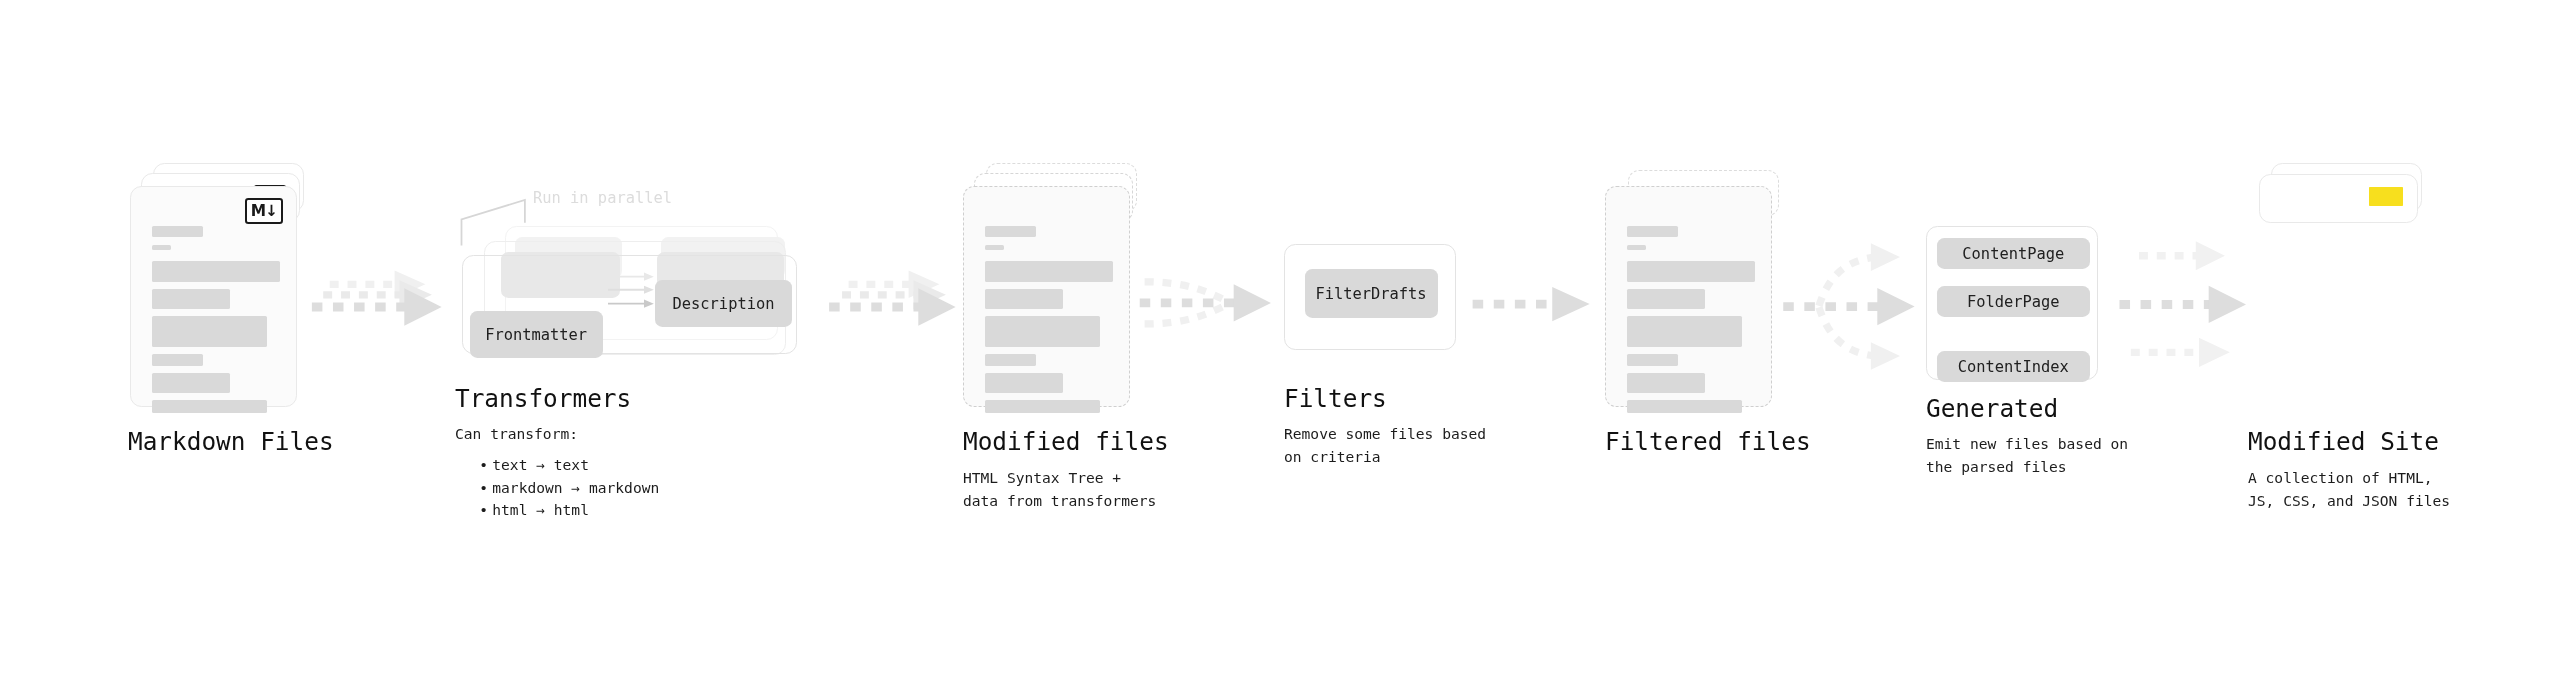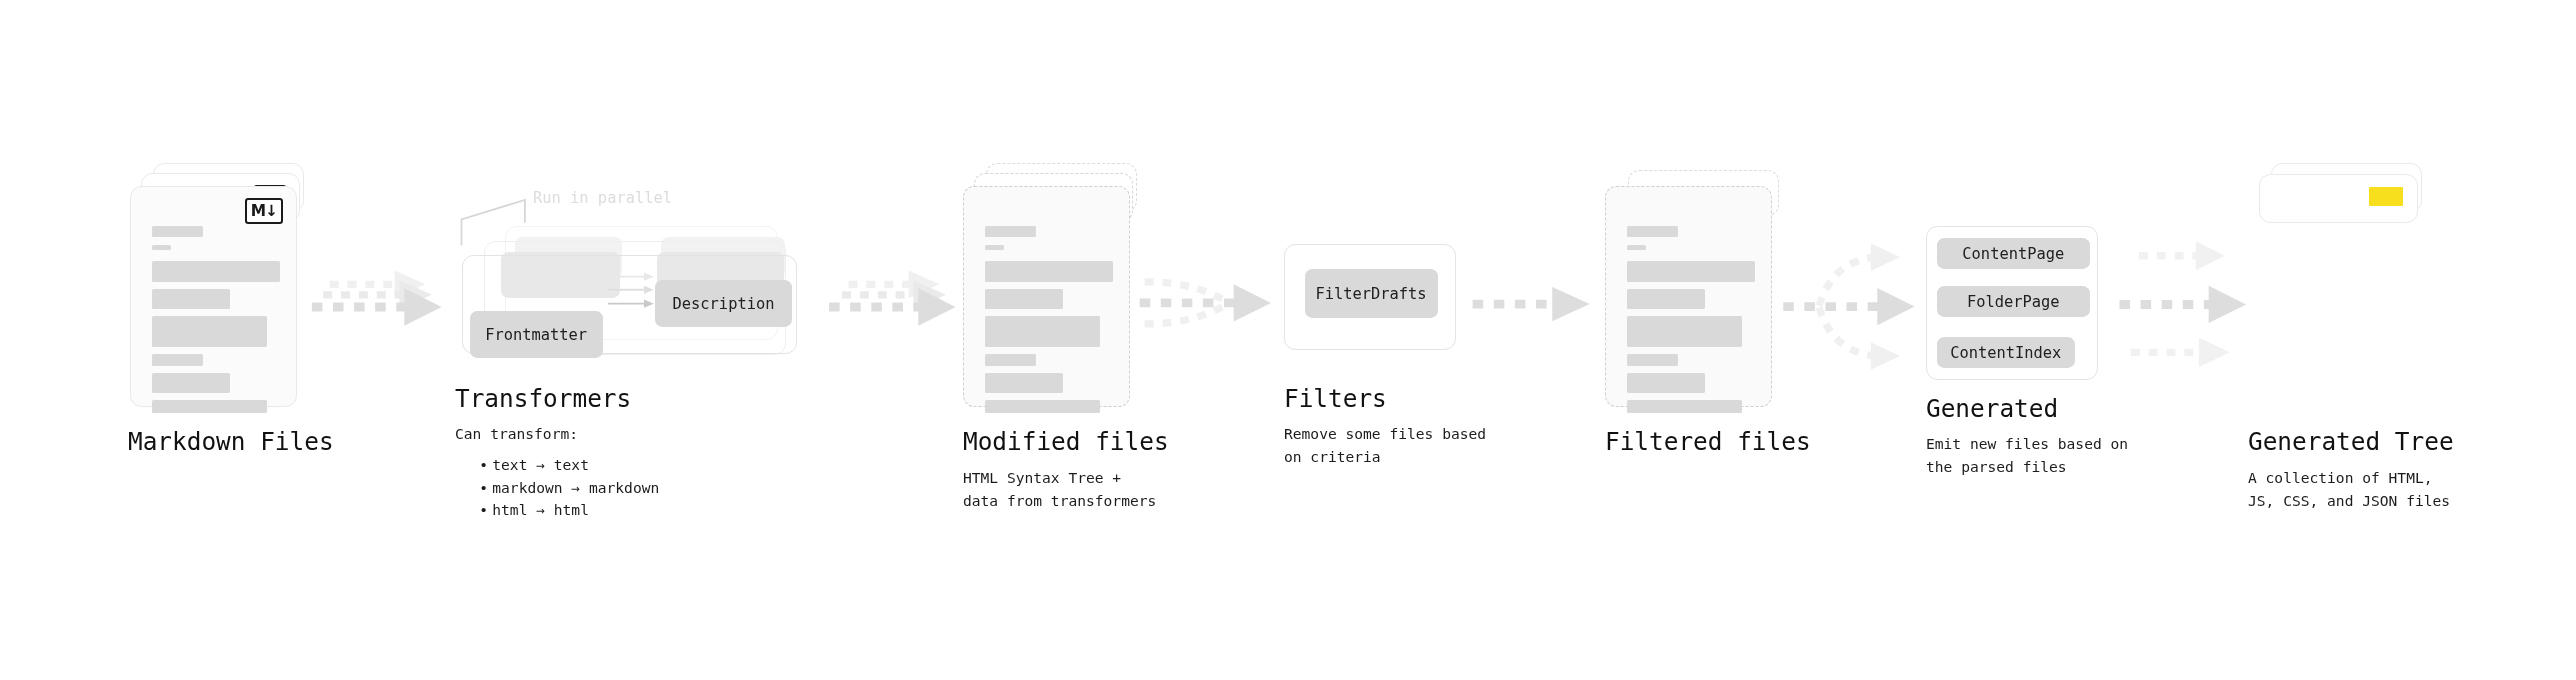--- a/index.html
+++ b/index.html
@@ -302,21 +302,21 @@
     <path d="M48 88 C 60 124, 80 144, 118 148" stroke="#f0f0f0" stroke-width="9" stroke-dasharray="11 11" fill="none"></path>
     <polygon points="112,131 148,148 112,165" fill="#f0f0f0"></polygon>
     <line x1="4" y1="87" x2="128" y2="87" stroke="#dddddd" stroke-width="11" stroke-dasharray="13 13" fill="none"></line>
     <polygon points="120,64 166,87 120,110" fill="#dddddd"></polygon>
   </svg>
 
   <div class="node" style="left:1926px;top:226px;">
     <div class="groupbox" style="left:0px;top:0px;width:172px;height:154px;">
       <div class="chip" style="left:9.8px;top:11.4px;width:153px;height:31px;">ContentPage</div>
       <div class="chip" style="left:9.8px;top:59px;width:153px;height:31px;">FolderPage</div>
-      <div class="chip" style="left:9.8px;top:110px;width:138px;height:31px;">ContentIndex</div>
+      <div class="chip" style="left:9.8px;top:124px;width:153px;height:31px;">ContentIndex</div>
     </div>
   </div>
   <div class="title" style="left:1926px;top:394px;">Generated</div>
   <div class="subtitle" style="left:1926px;top:433px;">Emit new files based on
 the parsed files</div>
 
   <svg class="arrow" style="left:2113px;top:229px;" width="146" height="146" viewBox="0 0 180 180">
     <line x1="32" y1="33" x2="108" y2="33" stroke="#f1f1f1" stroke-width="9" stroke-dasharray="11 11" fill="none"></line>
     <polygon points="102,15 138,33 102,51" fill="#f1f1f1"></polygon>
     <line x1="8" y1="93" x2="126" y2="93" stroke="#dddddd" stroke-width="11" stroke-dasharray="13 13" fill="none"></line>
@@ -328,18 +328,18 @@
   <div class="node" style="left:2248px;top:163px;">
     <div class="docstack" style="width:187px;height:252px;">
       <div class="card back2" style="left:23px;top:0px;width:151px;height:49px;">
         <div class="css-badge">CSS</div>
       </div>
       <div class="card back1" style="left:11.4px;top:11.4px;width:159px;height:49px;">
         <div class="js-badge"></div>
       </div>
     </div>
   </div>
-  <div class="title" style="left:2248px;top:427px;">Generated Tree</div>
+  <div class="title" style="left:2248px;top:427px;">Modified Site</div>
   <div class="subtitle" style="left:2248px;top:467px;">A collection of HTML,
 JS, CSS, and JSON files</div>
 
 </div>
 
 
 </body></html>

